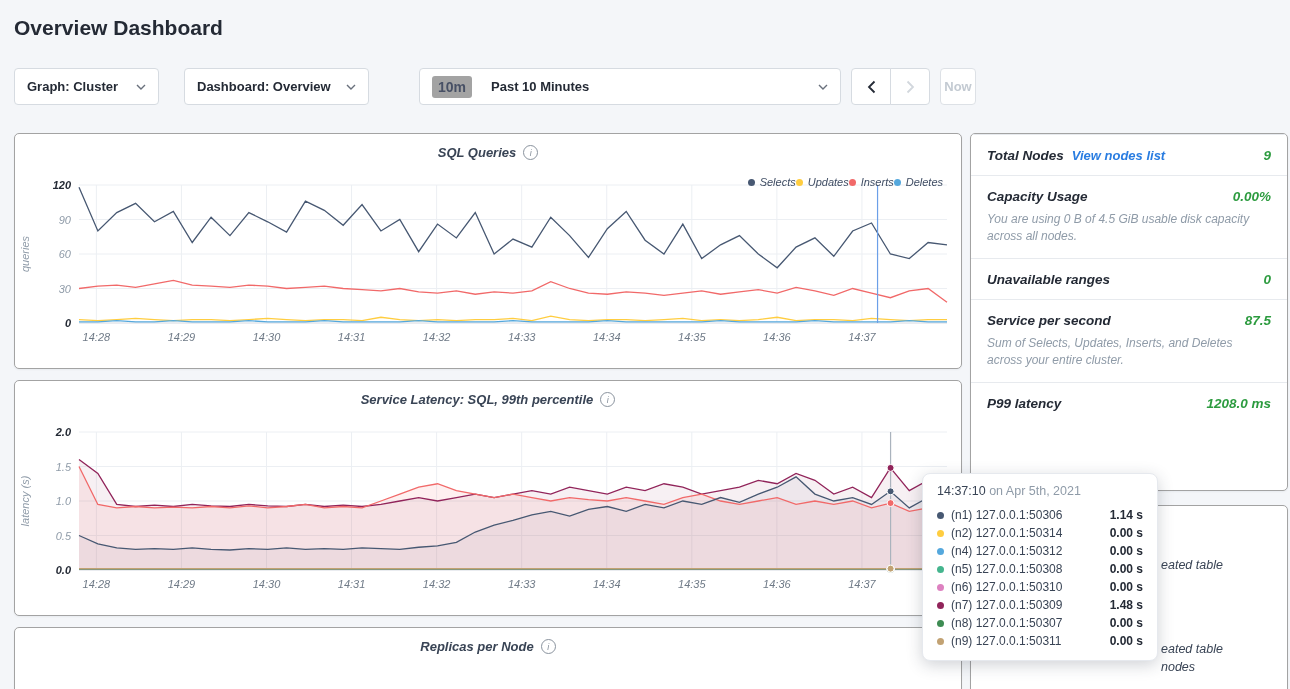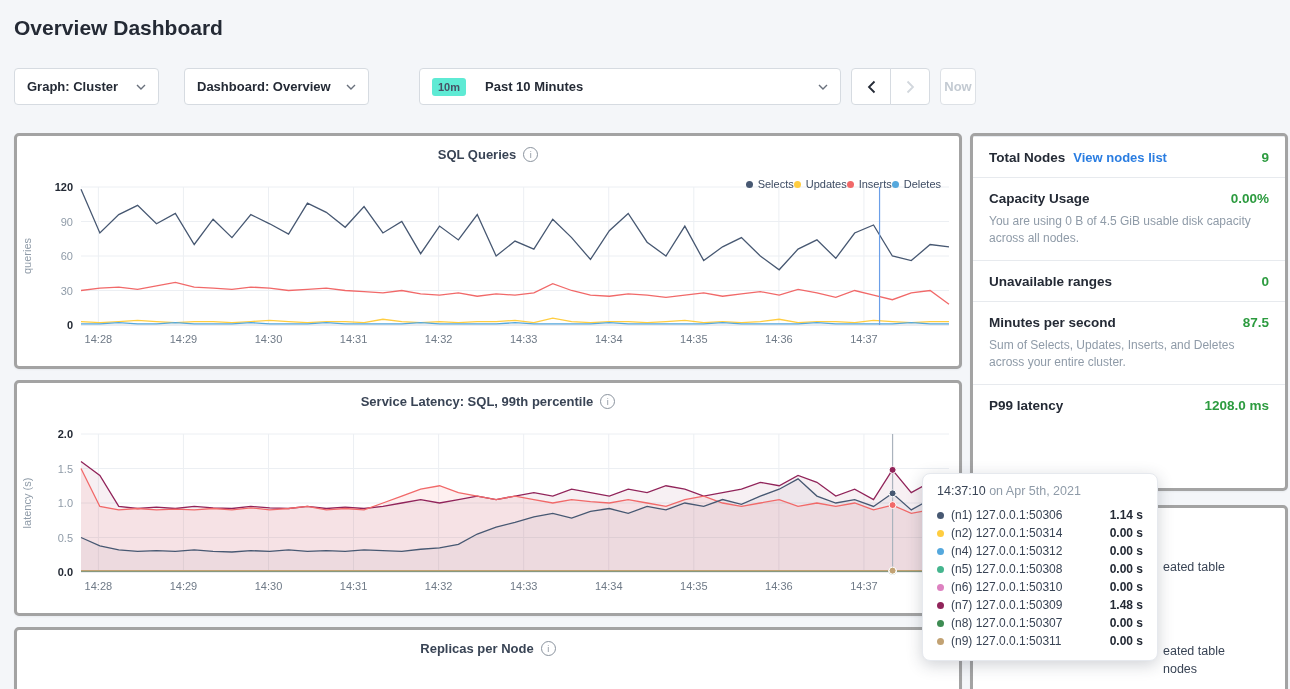--- a/index.html
+++ b/index.html
@@ -19,21 +19,21 @@
   .dd {
     background:#fff; border:1px solid #d6dbe1; border-radius:4px; height:37px;
     display:flex; align-items:center; padding:0 12px; font-size:13px; font-weight:bold;
     color:#242a35; cursor:pointer; gap:9px;
   }
   .dd-graph { width:145px; justify-content:space-between; }
   .dd-dashboard { width:185px; margin-left:25px; justify-content:space-between; }
   .dd-time { width:422px; margin-left:50px; }
   .dd-time .chev-wrap { margin-left:auto; }
   .badge {
-    background:#5eead4; border-radius:3px; padding:3px 6px; font-size:11px;
+    background:#a3a3a3; border-radius:3px; padding:3px 6px; font-size:14px;
     font-weight:bold; color:#475065; margin-right:10px;
   }
   .arrow-group { display:flex; margin-left:10px; }
   .arrow-btn {
     width:40px; height:37px; background:#fff; border:1px solid #d6dbe1;
     display:flex; align-items:center; justify-content:center; cursor:pointer;
   }
   .arrow-btn.prev { border-radius:4px 0 0 4px; }
   .arrow-btn.next { border-radius:0 4px 4px 0; margin-left:-1px; }
   .now-btn {
@@ -41,22 +41,23 @@
     border-radius:4px; font-size:13px; font-weight:bold; color:#c3cad2; cursor:default;
     font-family:"Liberation Sans", sans-serif;
   }
 
   
   .layout { display:flex; gap:8px; margin:28px 14px 0 14px; align-items:flex-start; }
   .charts-col { width:948px; flex:none; }
   .sidebar { width:318px; flex:none; }
 
   .panel {
-    background:#fff; border:3px solid #a3a3a3; border-radius:5px;
+    background:#fff; border:1px solid #a3a3a3; border-radius:5px;
     box-shadow:0 1px 2px rgba(20,30,50,0.05);
+    font-style:italic;
   }
   .chart-panel { width:948px; height:236px; margin-bottom:11px; position:relative; overflow:hidden; }
   .chart-panel.clipped { height:236px; margin-bottom:0; }
   .chart-title-row {
     padding-top:15px; height:22px; display:flex; align-items:center; justify-content:center; gap:7px;
   }
   .chart-title { font-size:13px; font-weight:bold; color:#394455; }
   .info-icon {
     width:15px; height:15px; border:1px solid #8a939e; border-radius:50%;
     color:#8a939e; font-size:9px; display:inline-flex; align-items:center; justify-content:center;
@@ -297,21 +298,21 @@
 
       <div class="summary-row">
         <div class="rhead">
           <span class="rlabel">Unavailable ranges</span>
           <span class="rvalue">0</span>
         </div>
       </div>
 
       <div class="summary-row">
         <div class="rhead">
-          <span class="rlabel">Minutes per second</span>
+          <span class="rlabel">Service per second</span>
           <span class="rvalue">87.5</span>
         </div>
         <div class="rsub">Sum of Selects, Updates, Inserts, and Deletes across your entire cluster.</div>
       </div>
 
       <div class="summary-row">
         <div class="rhead">
           <span class="rlabel">P99 latency</span>
           <span class="rvalue">1208.0 ms</span>
         </div>

